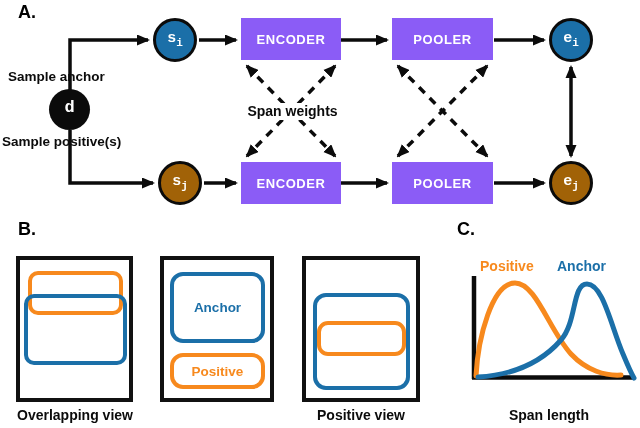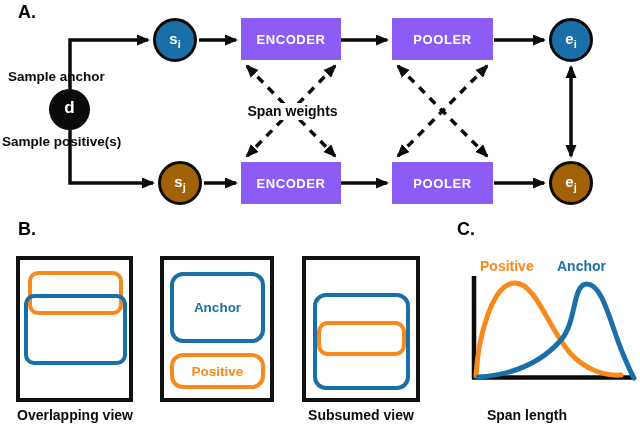--- a/index.html
+++ b/index.html
@@ -10,21 +10,21 @@
 
   
   .panel-label{font-size:18px;font-weight:800;color:#000;letter-spacing:0;}
   .flow-box{position:absolute;background:#8b5cf6;color:#fff;display:flex;align-items:center;
             justify-content:center;font-weight:700;font-size:13px;letter-spacing:0.6px;}
   .node{position:absolute;width:44px;height:44px;border-radius:50%;box-sizing:border-box;
         border:3.5px solid #0b0b0b;display:flex;align-items:center;justify-content:center;}
   .node.blue{background:#1b6fa8;}
   .node.orange{background:#a16207;}
   .node.black{background:#0b0b0b;border:none;width:41px;height:41px;}
-  .mathlab{font-family:Liberation Sans, sans-serif;font-weight:700;color:#fff;font-size:15px;line-height:1;}
+  .mathlab{font-family:Liberation Mono, monospace;font-weight:700;color:#fff;font-size:15px;line-height:1;}
   .mathlab sub{font-size:11px;line-height:1;}
   .side-label{position:absolute;font-size:13.5px;font-weight:800;color:#0b0b0b;white-space:nowrap;}
   .mid-label{position:absolute;font-size:14px;font-weight:800;color:#0b0b0b;text-align:center;
              background:#ffffff;padding:1px 0;line-height:1.1;}
 
   
   .view-box{position:absolute;box-sizing:border-box;border:4px solid #111;background:#fff;}
   .rrect{position:absolute;box-sizing:border-box;background:transparent;}
   .rrect.blue{border:4px solid #1b6fa8;}
   .rrect.orange{border:4px solid #f7891d;}
@@ -116,31 +116,31 @@
   <div class="rrect blue" style="left:170px;top:272px;width:95px;height:71px;border-radius:13px;">
     <div class="rrect-label blue">Anchor</div>
   </div>
   <div class="rrect orange" style="left:170px;top:353px;width:95px;height:36px;border-radius:13px;">
     <div class="rrect-label orange">Positive</div>
   </div>
 
   <div class="view-box" style="left:302px;top:256px;width:118px;height:146px;"></div>
   <div class="rrect blue" style="left:313px;top:293px;width:97px;height:97px;border-radius:13px;"></div>
   <div class="rrect orange" style="left:317px;top:321px;width:89px;height:35px;border-radius:11px;"></div>
-  <div class="caption" style="left:300px;top:407px;width:122px;">Subsumed view</div>
+  <div class="caption" style="left:300px;top:407px;width:122px;">Positive view</div>
 
   <div class="abs panel-label" style="left:457px;top:219px;">C.</div>
 
   <div class="legend-label orange" style="left:480px;top:258px;">Positive</div>
   <div class="legend-label blue" style="left:557px;top:258px;">Anchor</div>
 
   <svg style="left:460px;top:250px;" width="180" height="140" viewBox="0 0 180 140">
 
     <line x1="14" y1="26" x2="14" y2="129" stroke="#0b0b0b" stroke-width="4.5"></line>
     <line x1="12" y1="127.5" x2="175" y2="127.5" stroke="#0b0b0b" stroke-width="4.5"></line>
 
     <path fill="none" stroke="#f7891d" stroke-width="5" stroke-linecap="round" d="M 16 126 C 18 88 32 33 55 33 C 76 33 89 80 111 104 C 127 121 146 126 161 125"></path>
     <path fill="none" stroke="#1b6fa8" stroke-width="5" stroke-linecap="round" d="M 18 127 C 52 125 80 114 101 90 C 117 72 112 34 127 34 C 143 34 151 76 163 104 C 168 116 171 123 174 128"></path>
   </svg>
 
-  <div class="caption" style="left:467px;top:407px;width:120px;">Span length</div>
+  <div class="caption" style="left:489px;top:407px;width:120px;">Span length</div>
 
 </div>
 
 </body></html>

